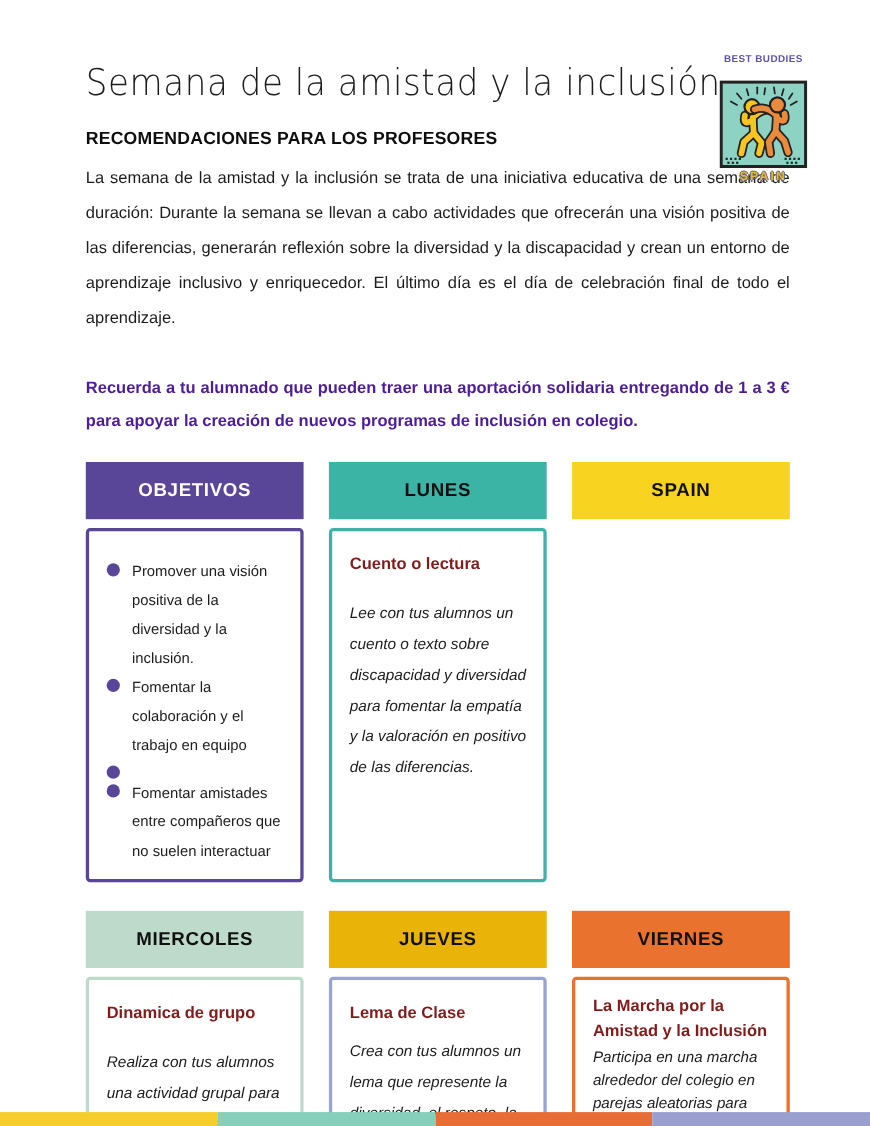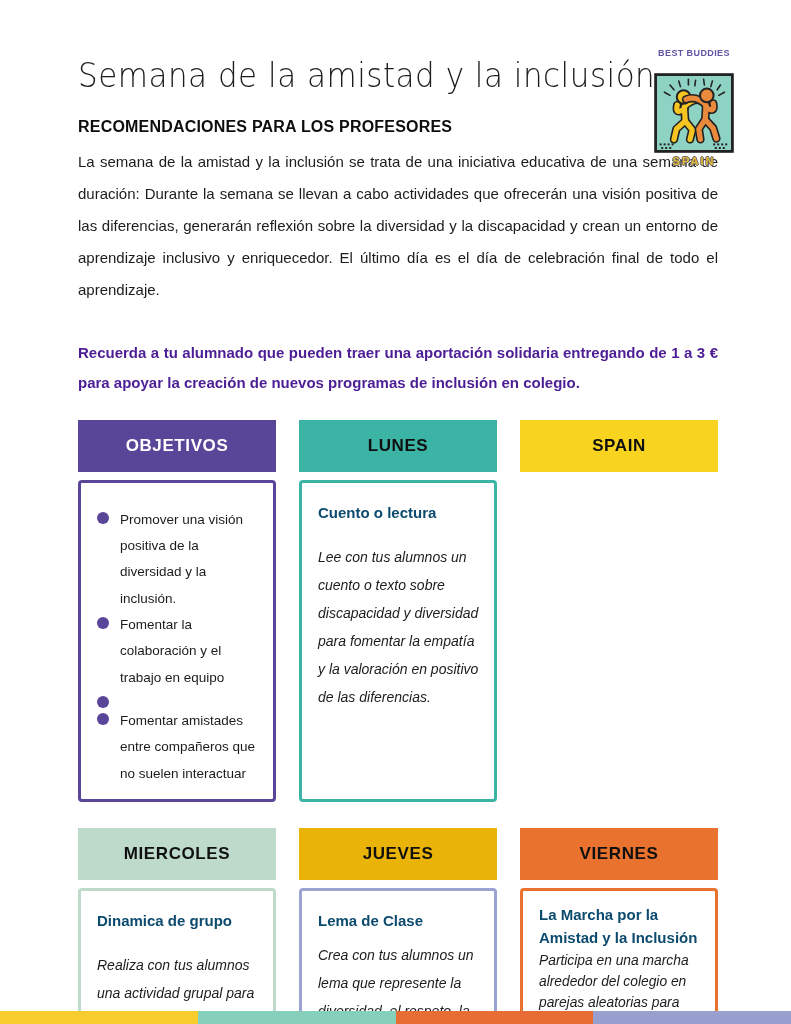--- a/index.html
+++ b/index.html
@@ -100,21 +100,21 @@
     border: 3px solid;
     border-radius: 4px;
     padding: 18px 14px 12px 16px;
     min-height: 220px;
   }
   .row2 .card-box { min-height: 233px; }
 
   .card-title {
     font-size: 15px;
     font-weight: bold;
-    color: #0c4a6e;
+    color: #7f1d1d;
     margin-bottom: 18px;
     line-height: 1.6;
   }
   .card-text {
     font-size: 14px;
     line-height: 2.0;
     color: #1c1c1c;
     font-style: italic;
   }
 

